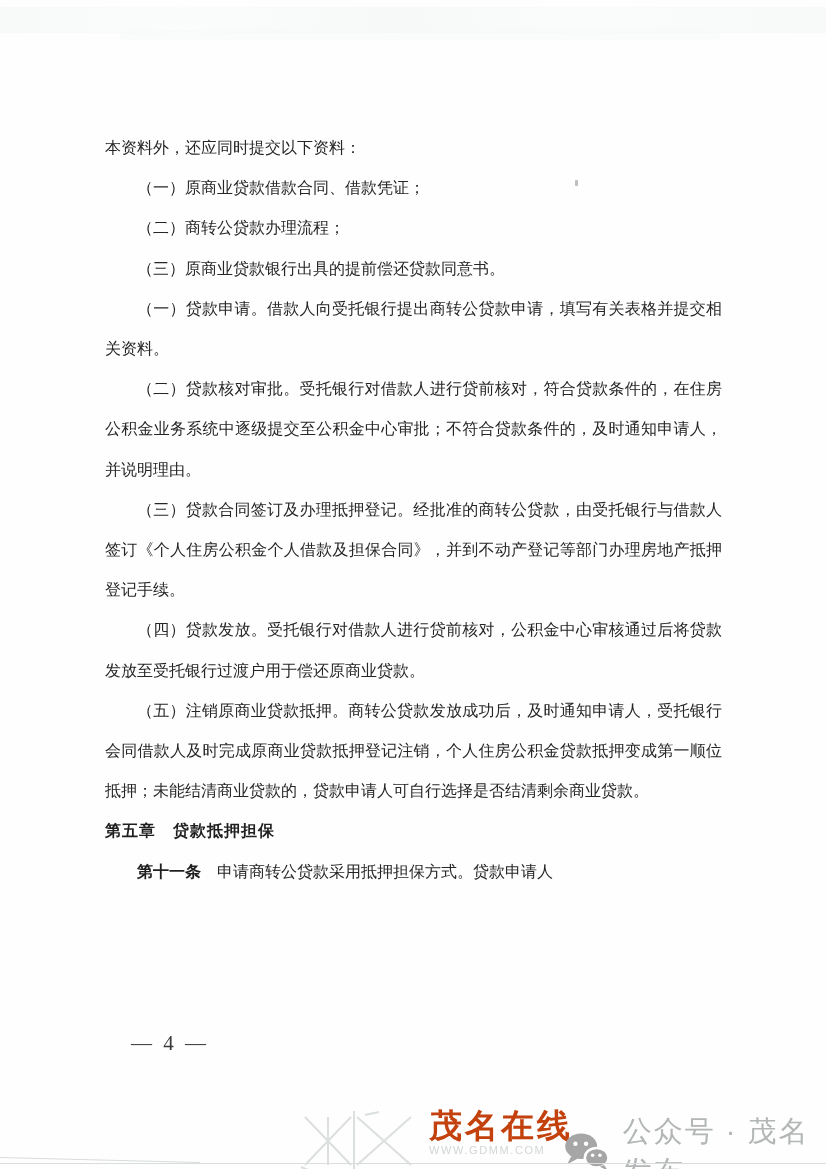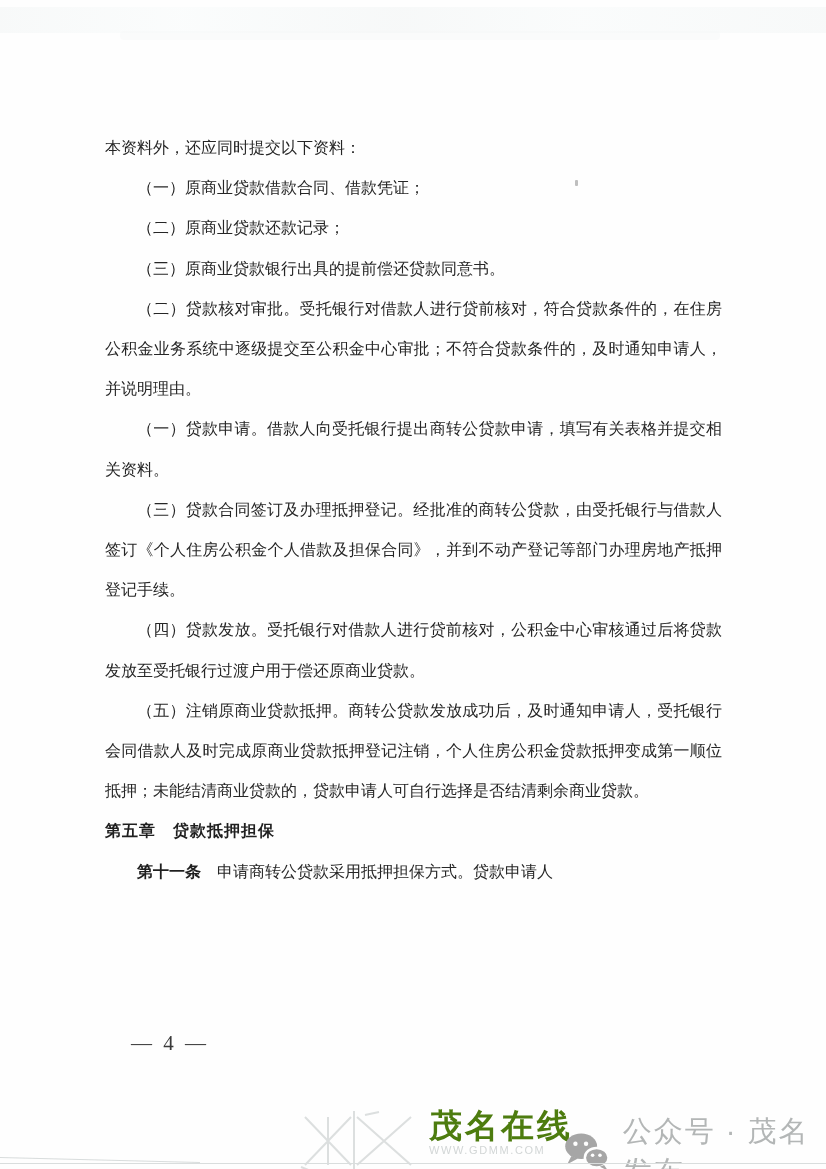--- a/index.html
+++ b/index.html
@@ -53,21 +53,21 @@
   }
   
   .watermark{
     position:absolute;left:299px;top:1109px;height:60px;
     display:flex;align-items:flex-start;gap:12px;
     overflow:hidden;
   }
   .wm-text{display:flex;flex-direction:column;align-items:flex-start;}
   .wm-name{
     font-size:33px;line-height:34px;font-weight:700;
-    letter-spacing:3px;color:#4d7c0f;
+    letter-spacing:3px;color:#c2410c;
     font-family:Liberation Sans, sans-serif;
   }
   .wm-url{
     font-size:11px;line-height:15px;letter-spacing:1.6px;color:#d2d6d6;
     font-family:"Liberation Sans","DejaVu Sans",sans-serif;
   }
   
   .wechat{
     position:absolute;left:564px;top:1112px;
     display:flex;align-items:center;gap:13px;
@@ -92,24 +92,24 @@
 
 <div class="page">
 
   <div class="scan-band"></div>
   <div class="scan-band2"></div>
   <div class="speck"></div>
 
   <div class="doc">
       <p class="plain">本资料外，还应同时提交以下资料：</p>
       <p class="indent">（一）原商业贷款借款合同、借款凭证；</p>
-      <p class="indent">（二）原商业贷款还款记录；</p>
+      <p class="indent">（二）商转公贷款办理流程；</p>
       <p class="indent">（三）原商业贷款银行出具的提前偿还贷款同意书。</p>
+      <p class="indent">（一）贷款申请。借款人向受托银行提出商转公贷款申请，填写有关表格并提交相关资料。</p>
       <p class="indent">（二）贷款核对审批。受托银行对借款人进行贷前核对，符合贷款条件的，在住房公积金业务系统中逐级提交至公积金中心审批；不符合贷款条件的，及时通知申请人，并说明理由。</p>
-      <p class="indent">（一）贷款申请。借款人向受托银行提出商转公贷款申请，填写有关表格并提交相关资料。</p>
       <p class="indent">（三）贷款合同签订及办理抵押登记。经批准的商转公贷款，由受托银行与借款人签订《个人住房公积金个人借款及担保合同》，并到不动产登记等部门办理房地产抵押登记手续。</p>
       <p class="indent">（四）贷款发放。受托银行对借款人进行贷前核对，公积金中心审核通过后将贷款发放至受托银行过渡户用于偿还原商业贷款。</p>
       <p class="indent">（五）注销原商业贷款抵押。商转公贷款发放成功后，及时通知申请人，受托银行会同借款人及时完成原商业贷款抵押登记注销，个人住房公积金贷款抵押变成第一顺位抵押；未能结清商业贷款的，贷款申请人可自行选择是否结清剩余商业贷款。</p>
       <p class="heading">第五章　贷款抵押担保</p>
       <p class="indent"><b class="lead">第十一条</b>　申请商转公贷款采用抵押担保方式。贷款申请人</p>
     </div>
 
   <div class="page-number">— 4 —</div>
 
   <div class="watermark">

